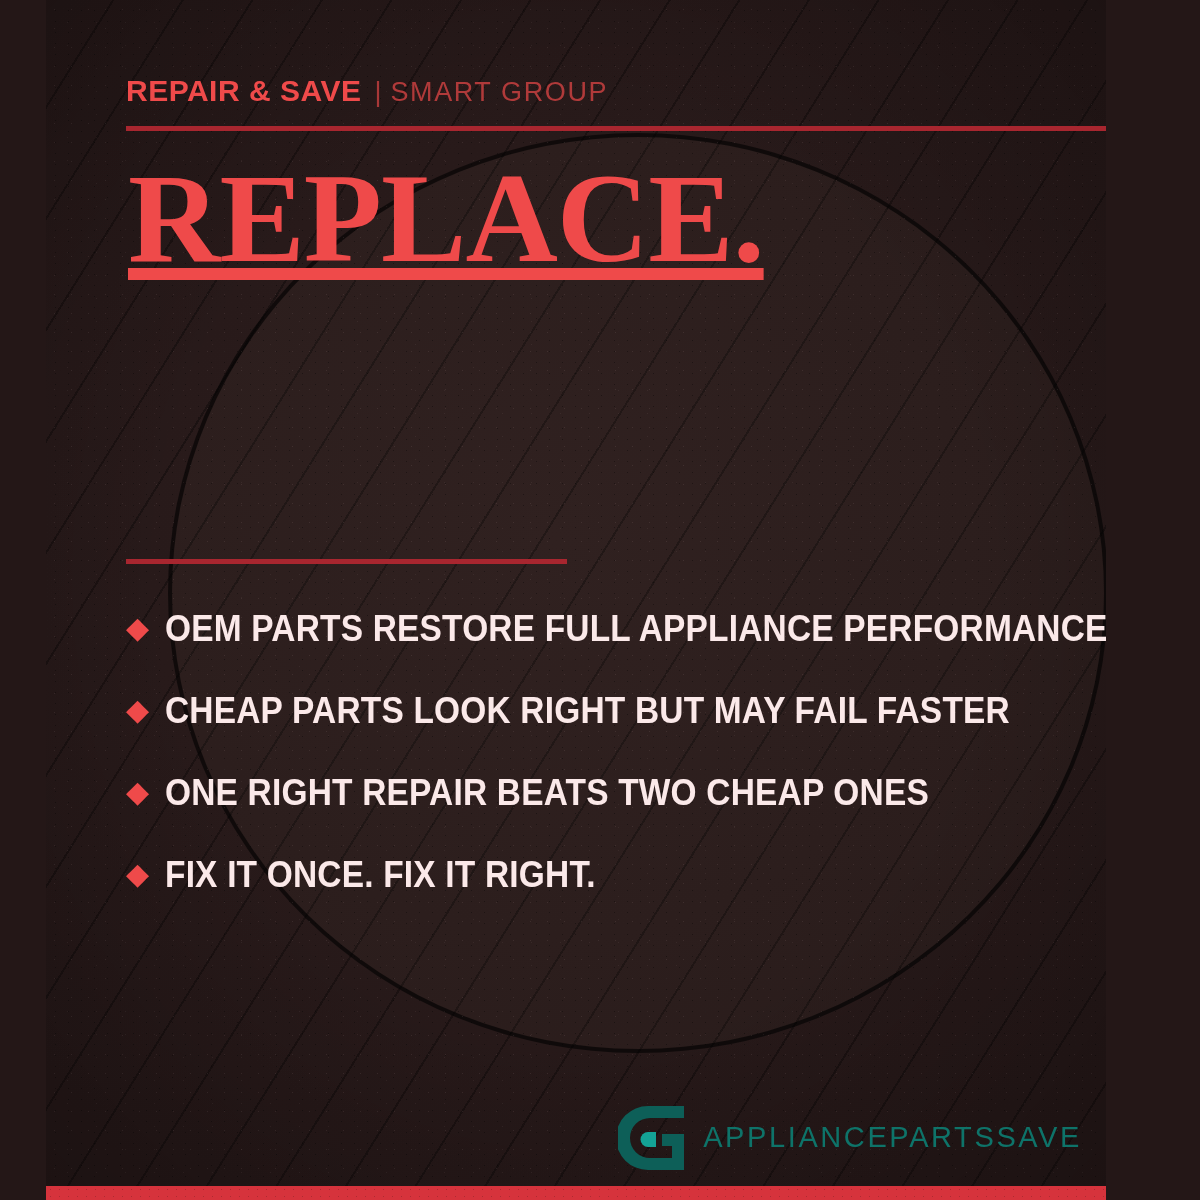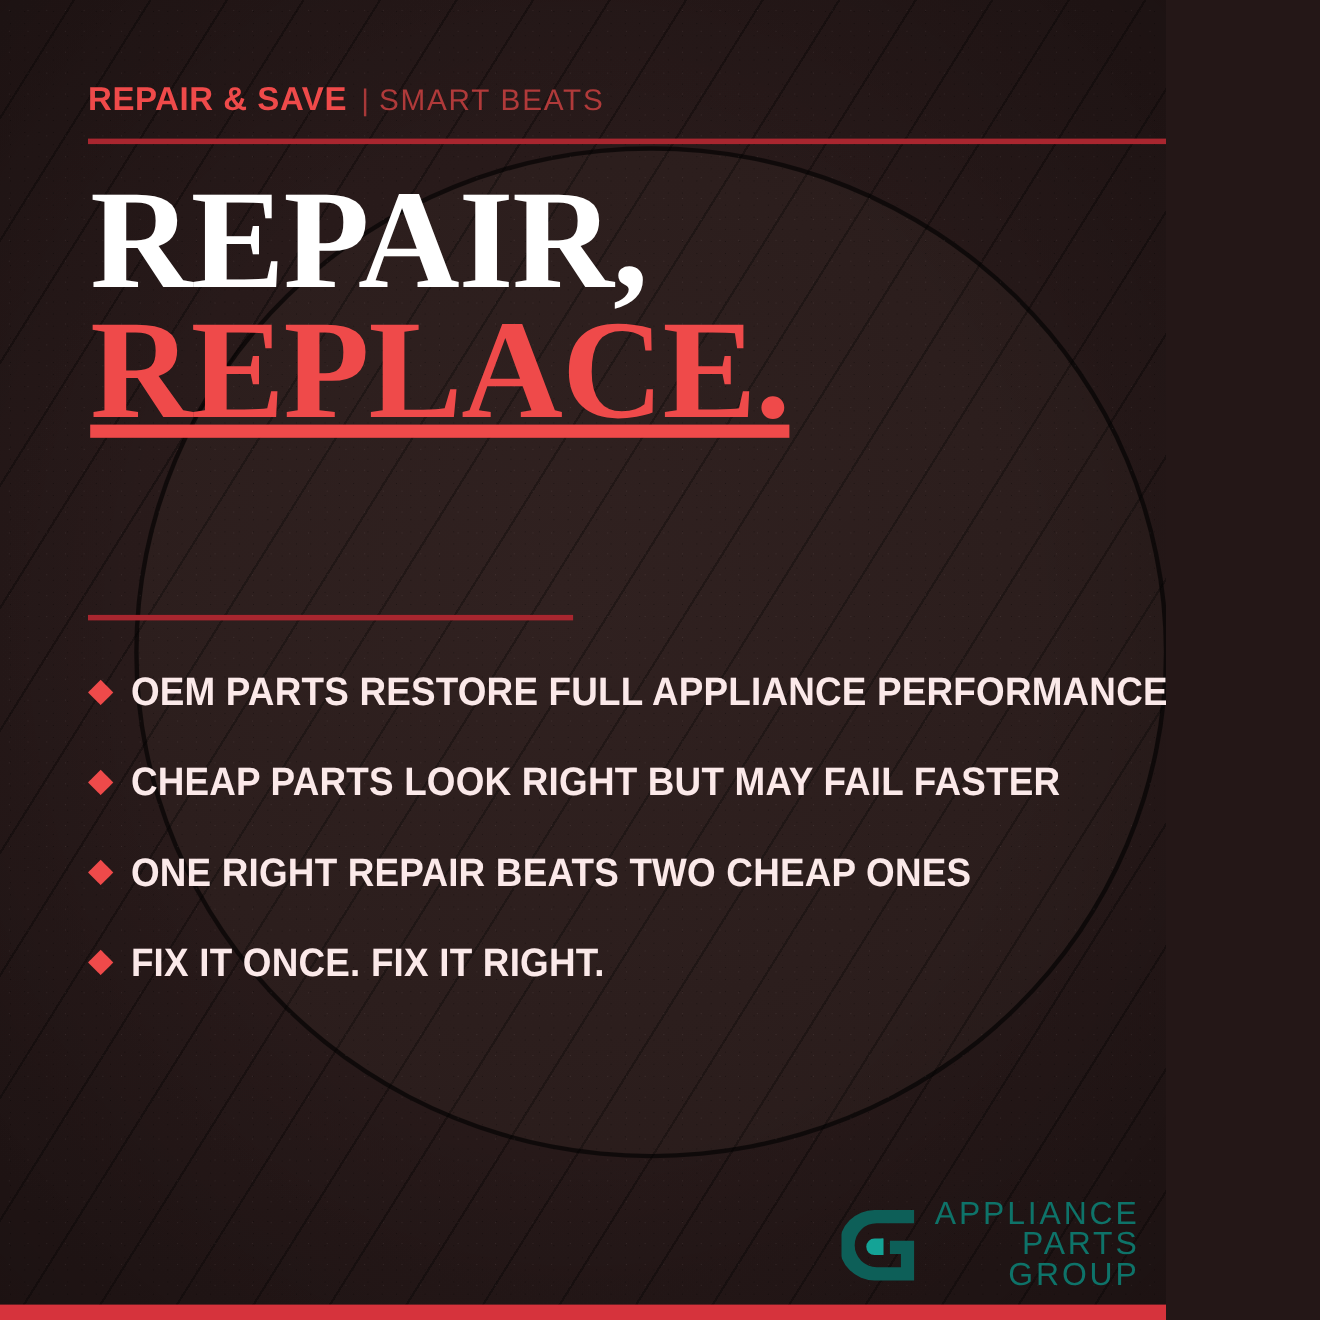--- a/index.html
+++ b/index.html
@@ -9,20 +9,21 @@
     background:#241717;
     font-family:"Liberation Sans", sans-serif;
     overflow:hidden;
   }
 
   #poster {
     position:relative;
     width:1060px; height:1200px;
     background:#241717;
     overflow:hidden;
+    margin-left:46px;
   }
 
   
   .bg-base {
     position:absolute; inset:0;
     background:
       radial-gradient(ellipse 70% 60% at 48% 45%, #2c1d1d 0%, #281a1a 55%, #241717 100%);
   }
   .bg-diagonals {
     position:absolute; inset:-40px;
@@ -140,23 +141,22 @@
     display:flex; align-items:center;
   }
   .logo-mark {
     position:relative;
     width:72px; height:72px;
     flex:0 0 auto;
     margin-right:13px;
   }
   .logo-mark svg { display:block; }
   .logo-words {
-    display:flex; flex-direction:column;
+    display:flex; flex-direction:row;
     line-height:.96;
-    align-items:flex-end;
   }
   .logo-words span {
     font-size:29px;
     font-weight:400;
     letter-spacing:2.6px;
     color:#0e7369;
   }
 
   
   .bottom-bar {
@@ -179,27 +179,26 @@
   <div class="bg-diagonals"></div>
   <div class="bg-circle"></div>
   <div class="bg-noise"></div>
   <div class="bg-vignette"></div>
 
   <div class="content">
 
     <div class="eyebrow">
       <span class="eyebrow-strong">REPAIR &amp; SAVE</span>
       <span class="eyebrow-sep">|</span>
-      <span class="eyebrow-light">SMART BEATS</span>
+      <span class="eyebrow-light">SMART GROUP</span>
     </div>
 
     <div class="rule-top"></div>
 
     <div class="headline">
-      <span class="line l1">REPAIR,</span>
       <span class="line l3">REPLACE.</span>
     </div>
 
     <div class="rule-mid"></div>
 
     <div class="bullets">
 
       <div class="bullet">
         <span class="bullet-mark">◆</span>
         <span class="bullet-text">OEM PARTS RESTORE FULL APPLIANCE PERFORMANCE</span>
@@ -227,21 +226,21 @@
         <svg width="72" height="72" viewBox="0 0 72 72" aria-hidden="true">
           <path d="M66 4 H30 A26 26 0 0 0 30 68 H66 V32 H44 V44 H54 V56 H32
                    A20 20 0 0 1 32 16 H66 Z" fill="#0d5f58"></path>
           <path d="M38 30 A7.5 7.5 0 0 0 38 45 V30 Z" fill="#14a396"></path>
           <path d="M30 30 H38 V45 H30 A7.5 7.5 0 0 1 30 30 Z" fill="#14a396"></path>
         </svg>
       </div>
       <div class="logo-words">
         <span>APPLIANCE</span>
         <span>PARTS</span>
-        <span>GROUP</span>
+        <span>SAVE</span>
       </div>
     </div>
 
   </div>
 
   <div class="bottom-bar">
     <div class="bottom-bar-noise"></div>
   </div>
 
 </div>

